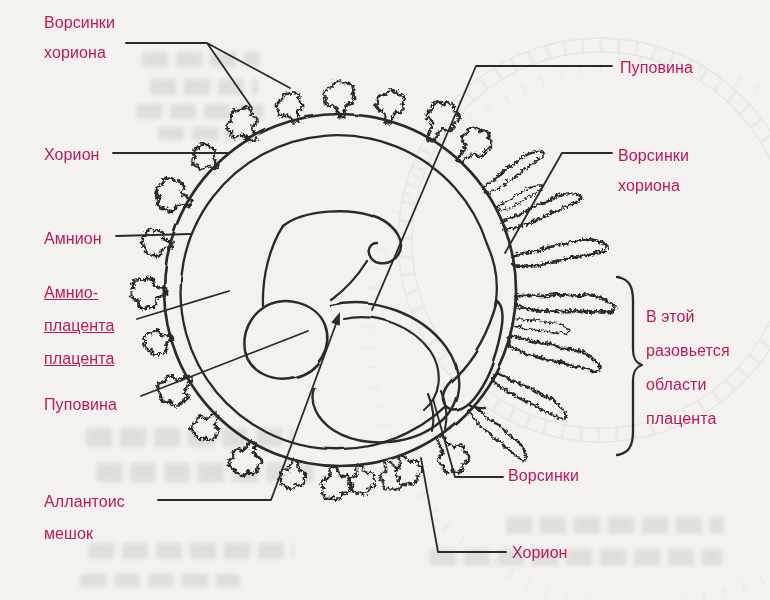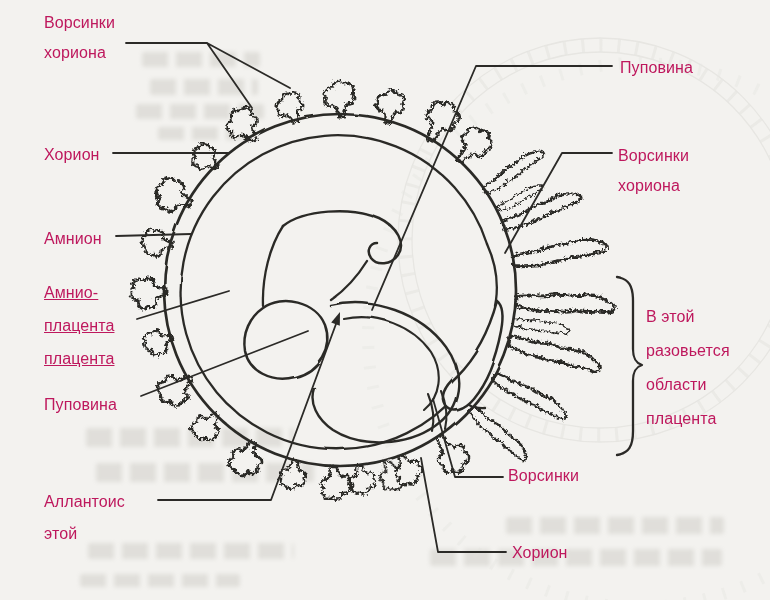--- a/index.html
+++ b/index.html
@@ -145,21 +145,21 @@
   <div class="lbl" id="l-cav">
     <span>Амнио-</span>
     <span>плацента</span>
     <span>плацента</span>
   </div>
   <div class="lbl" id="l-zar">
     <span>Пуповина</span>
   </div>
   <div class="lbl" id="l-yolk">
     <span>Аллантоис</span>
-    <span>этой</span>
+    <span>мешок</span>
   </div>
   <div class="lbl" id="l-pup">
     <span>Пуповина</span>
   </div>
   <div class="lbl" id="l-vr">
     <span>Ворсинки</span>
     <span>хориона</span>
   </div>
   <div class="lbl" id="l-pla">
     <span>В этой</span>

